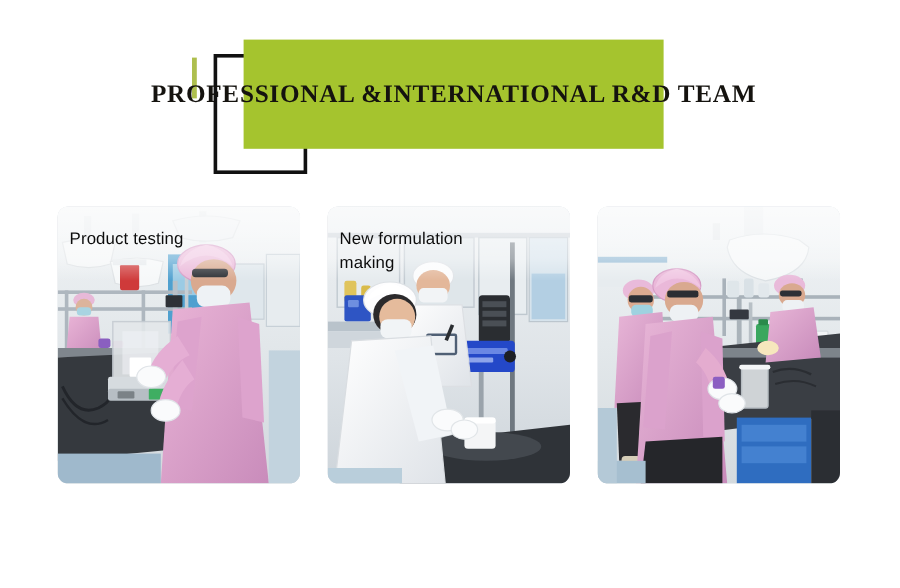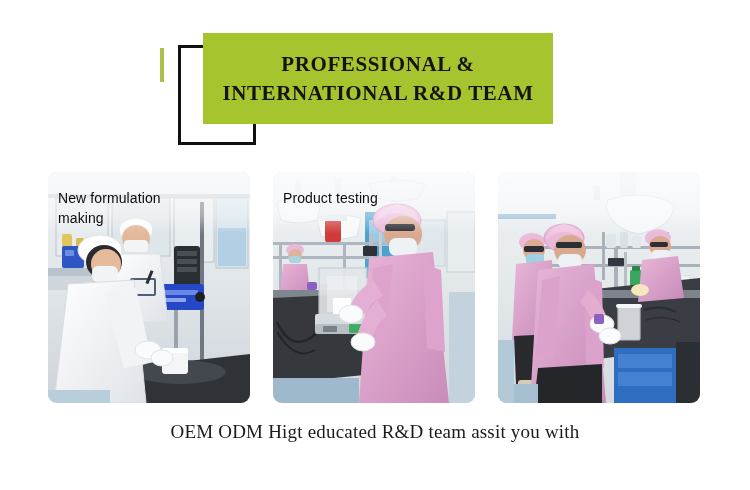--- a/index.html
+++ b/index.html
@@ -40,21 +40,21 @@
     background: transparent;
   }
   .title-box {
     position: absolute;
     left: 203px;
     top: 33px;
     width: 350px;
     height: 91px;
     background: #a5c42e;
     display: flex;
-    flex-direction: column;
+    flex-direction: row;
     align-items: center;
     justify-content: center;
   }
   .title-line {
     font-family: "Liberation Serif", serif;
     font-weight: bold;
     font-size: 21px;
     color: #15130f;
     letter-spacing: 0.6px;
     line-height: 1.34;
@@ -129,20 +129,112 @@
     <div class="title-line">PROFESSIONAL &amp;</div>
     <div class="title-line">INTERNATIONAL R&amp;D TEAM</div>
   </div>
 </div>
 
 <div class="panels">
 
   <div class="panel">
     <svg width="202" height="231" viewBox="0 0 202 231">
       <defs>
+        <linearGradient id="p2bg" x1="0" y1="0" x2="0" y2="1">
+          <stop offset="0" stop-color="#f0f3f5"></stop>
+          <stop offset="0.5" stop-color="#e2e7ea"></stop>
+          <stop offset="1" stop-color="#d2d8dd"></stop>
+        </linearGradient>
+        <linearGradient id="p2pink" x1="0" y1="0" x2="1" y2="1">
+          <stop offset="0" stop-color="#e9b4d6"></stop>
+          <stop offset="1" stop-color="#c98cbb"></stop>
+        </linearGradient>
+      </defs>
+      <rect x="0" y="0" width="202" height="231" fill="url(#p2bg)"></rect>
+
+      <rect x="0" y="0" width="202" height="18" fill="#eef1f3"></rect>
+
+      <rect x="22" y="8" width="6" height="22" fill="#e4e8eb"></rect>
+      <path d="M4 30 Q26 24 48 30 L44 48 Q26 54 8 48 Z" fill="#f4f6f7" stroke="#dde1e4" stroke-width="1"></path>
+      <rect x="62" y="6" width="6" height="18" fill="#e4e8eb"></rect>
+      <path d="M44 46 Q66 40 88 46 L84 64 Q66 70 48 64 Z" fill="#f6f8f9" stroke="#dde1e4" stroke-width="1"></path>
+      <rect x="118" y="4" width="6" height="26" fill="#e1e5e8"></rect>
+      <path d="M96 12 Q124 4 152 12 L146 26 Q124 32 102 26 Z" fill="#eceff2" stroke="#dde1e4" stroke-width="1"></path>
+
+      <rect x="120" y="48" width="52" height="46" fill="#dfe7ec" stroke="#c7d0d7" stroke-width="1"></rect>
+      <rect x="174" y="40" width="28" height="60" fill="#e7ecef" stroke="#c7d0d7" stroke-width="1"></rect>
+
+      <rect x="92" y="40" width="32" height="66" fill="#4fa0cf"></rect>
+      <rect x="96" y="48" width="24" height="26" fill="#9bcbe4"></rect>
+
+      <rect x="52" y="48" width="16" height="22" rx="2" fill="#cf3a3a"></rect>
+      <rect x="46" y="44" width="28" height="5" fill="#e6eaed"></rect>
+
+      <rect x="0" y="70" width="112" height="3" fill="#aeb7bf"></rect>
+      <rect x="0" y="84" width="112" height="3" fill="#aeb7bf"></rect>
+      <rect x="6" y="70" width="3" height="48" fill="#aeb7bf"></rect>
+      <rect x="70" y="70" width="3" height="48" fill="#aeb7bf"></rect>
+
+      <g>
+        <ellipse cx="22" cy="78" rx="9" ry="6" fill="#e8b9d8"></ellipse>
+        <ellipse cx="22" cy="84" rx="7" ry="7" fill="#dcb49c"></ellipse>
+        <rect x="16" y="84" width="12" height="7" rx="3" fill="#a9d4e2"></rect>
+        <path d="M10 92 L34 92 L37 124 L7 124 Z" fill="url(#p2pink)"></path>
+      </g>
+
+      <rect x="0" y="118" width="122" height="8" fill="#7f868d"></rect>
+      <path d="M0 126 L122 120 L122 200 L0 212 Z" fill="#35393e"></path>
+
+      <rect x="34" y="110" width="10" height="8" rx="2" fill="#8a5fc0"></rect>
+      <rect x="46" y="112" width="9" height="6" rx="2" fill="#d898c9"></rect>
+
+      <path d="M4 150 Q16 176 34 168 Q50 160 44 146" stroke="#22252a" stroke-width="2.4" fill="none"></path>
+      <path d="M4 160 Q22 190 42 178" stroke="#22252a" stroke-width="2" fill="none"></path>
+
+      <rect x="46" y="96" width="48" height="48" fill="#e3e7ea" opacity="0.9" stroke="#c5ccd2" stroke-width="1.2"></rect>
+      <rect x="54" y="104" width="30" height="36" fill="#f0f3f5" opacity="0.55"></rect>
+      <rect x="42" y="142" width="58" height="18" rx="2" fill="#d6dbdf"></rect>
+      <rect x="42" y="152" width="58" height="10" rx="2" fill="#b7bec4"></rect>
+      <rect x="50" y="154" width="14" height="6" rx="1" fill="#7b8287"></rect>
+      <rect x="76" y="152" width="14" height="9" rx="1" fill="#3fae62"></rect>
+      <rect x="60" y="126" width="18" height="16" rx="1" fill="#ffffff"></rect>
+
+      <rect x="96" y="62" width="4" height="58" fill="#b9c1c8"></rect>
+      <rect x="106" y="58" width="3" height="62" fill="#c6ced4"></rect>
+      <rect x="90" y="74" width="14" height="10" rx="1" fill="#2e3237"></rect>
+      <rect x="100" y="96" width="8" height="22" rx="2" fill="#3fa85f"></rect>
+
+      <g>
+        <ellipse cx="124" cy="48" rx="24" ry="16" fill="#eab8d9" stroke="#d69cc6" stroke-width="1"></ellipse>
+        <path d="M102 50 Q124 32 146 50 Q142 36 124 32 Q106 36 102 50 Z" fill="#f0c6e2"></path>
+        <ellipse cx="130" cy="62" rx="19" ry="18" fill="#d9a98f"></ellipse>
+        <rect x="112" y="52" width="30" height="7" rx="3" fill="#2b2e33"></rect>
+        <rect x="116" y="66" width="28" height="18" rx="7" fill="#eef2f5"></rect>
+        <path d="M96 86 L160 80 L176 231 L86 231 Z" fill="url(#p2pink)"></path>
+        <path d="M100 96 L120 92 L112 170 L94 168 Z" fill="#dda3cd"></path>
+        <path d="M150 92 L168 98 L172 180 L154 176 Z" fill="#dda3cd"></path>
+
+        <path d="M100 108 Q80 122 76 138 L88 148 Q96 130 110 124 Z" fill="#e5aed4"></path>
+        <ellipse cx="78" cy="142" rx="12" ry="9" fill="#fafbfc" stroke="#e0e4e8" stroke-width="1"></ellipse>
+        <path d="M104 128 Q86 150 84 166 L98 172 Q102 152 114 144 Z" fill="#e5aed4"></path>
+        <ellipse cx="90" cy="170" rx="12" ry="9" fill="#fafbfc" stroke="#e0e4e8" stroke-width="1"></ellipse>
+      </g>
+
+      <rect x="0" y="206" width="86" height="25" fill="#9fb9cc"></rect>
+      <rect x="176" y="120" width="26" height="111" fill="#c2d3de"></rect>
+    </svg>
+    <div class="panel-haze"></div>
+    <div class="panel-label">
+      <div>Product testing</div>
+    </div>
+  </div>
+
+  <div class="panel">
+    <svg width="202" height="231" viewBox="0 0 202 231">
+      <defs>
         <linearGradient id="p1bg" x1="0" y1="0" x2="0" y2="1">
           <stop offset="0" stop-color="#eef1f3"></stop>
           <stop offset="0.55" stop-color="#dfe4e8"></stop>
           <stop offset="1" stop-color="#cdd4da"></stop>
         </linearGradient>
         <linearGradient id="p1coat" x1="0" y1="0" x2="1" y2="1">
           <stop offset="0" stop-color="#ffffff"></stop>
           <stop offset="1" stop-color="#dfe3e8"></stop>
         </linearGradient>
       </defs>
@@ -216,112 +308,20 @@
     <div class="panel-haze"></div>
     <div class="panel-label">
       <div>New formulation</div>
       <div>making</div>
     </div>
   </div>
 
   <div class="panel">
     <svg width="202" height="231" viewBox="0 0 202 231">
       <defs>
-        <linearGradient id="p2bg" x1="0" y1="0" x2="0" y2="1">
-          <stop offset="0" stop-color="#f0f3f5"></stop>
-          <stop offset="0.5" stop-color="#e2e7ea"></stop>
-          <stop offset="1" stop-color="#d2d8dd"></stop>
-        </linearGradient>
-        <linearGradient id="p2pink" x1="0" y1="0" x2="1" y2="1">
-          <stop offset="0" stop-color="#e9b4d6"></stop>
-          <stop offset="1" stop-color="#c98cbb"></stop>
-        </linearGradient>
-      </defs>
-      <rect x="0" y="0" width="202" height="231" fill="url(#p2bg)"></rect>
-
-      <rect x="0" y="0" width="202" height="18" fill="#eef1f3"></rect>
-
-      <rect x="22" y="8" width="6" height="22" fill="#e4e8eb"></rect>
-      <path d="M4 30 Q26 24 48 30 L44 48 Q26 54 8 48 Z" fill="#f4f6f7" stroke="#dde1e4" stroke-width="1"></path>
-      <rect x="62" y="6" width="6" height="18" fill="#e4e8eb"></rect>
-      <path d="M44 46 Q66 40 88 46 L84 64 Q66 70 48 64 Z" fill="#f6f8f9" stroke="#dde1e4" stroke-width="1"></path>
-      <rect x="118" y="4" width="6" height="26" fill="#e1e5e8"></rect>
-      <path d="M96 12 Q124 4 152 12 L146 26 Q124 32 102 26 Z" fill="#eceff2" stroke="#dde1e4" stroke-width="1"></path>
-
-      <rect x="120" y="48" width="52" height="46" fill="#dfe7ec" stroke="#c7d0d7" stroke-width="1"></rect>
-      <rect x="174" y="40" width="28" height="60" fill="#e7ecef" stroke="#c7d0d7" stroke-width="1"></rect>
-
-      <rect x="92" y="40" width="32" height="66" fill="#4fa0cf"></rect>
-      <rect x="96" y="48" width="24" height="26" fill="#9bcbe4"></rect>
-
-      <rect x="52" y="48" width="16" height="22" rx="2" fill="#cf3a3a"></rect>
-      <rect x="46" y="44" width="28" height="5" fill="#e6eaed"></rect>
-
-      <rect x="0" y="70" width="112" height="3" fill="#aeb7bf"></rect>
-      <rect x="0" y="84" width="112" height="3" fill="#aeb7bf"></rect>
-      <rect x="6" y="70" width="3" height="48" fill="#aeb7bf"></rect>
-      <rect x="70" y="70" width="3" height="48" fill="#aeb7bf"></rect>
-
-      <g>
-        <ellipse cx="22" cy="78" rx="9" ry="6" fill="#e8b9d8"></ellipse>
-        <ellipse cx="22" cy="84" rx="7" ry="7" fill="#dcb49c"></ellipse>
-        <rect x="16" y="84" width="12" height="7" rx="3" fill="#a9d4e2"></rect>
-        <path d="M10 92 L34 92 L37 124 L7 124 Z" fill="url(#p2pink)"></path>
-      </g>
-
-      <rect x="0" y="118" width="122" height="8" fill="#7f868d"></rect>
-      <path d="M0 126 L122 120 L122 200 L0 212 Z" fill="#35393e"></path>
-
-      <rect x="34" y="110" width="10" height="8" rx="2" fill="#8a5fc0"></rect>
-      <rect x="46" y="112" width="9" height="6" rx="2" fill="#d898c9"></rect>
-
-      <path d="M4 150 Q16 176 34 168 Q50 160 44 146" stroke="#22252a" stroke-width="2.4" fill="none"></path>
-      <path d="M4 160 Q22 190 42 178" stroke="#22252a" stroke-width="2" fill="none"></path>
-
-      <rect x="46" y="96" width="48" height="48" fill="#e3e7ea" opacity="0.9" stroke="#c5ccd2" stroke-width="1.2"></rect>
-      <rect x="54" y="104" width="30" height="36" fill="#f0f3f5" opacity="0.55"></rect>
-      <rect x="42" y="142" width="58" height="18" rx="2" fill="#d6dbdf"></rect>
-      <rect x="42" y="152" width="58" height="10" rx="2" fill="#b7bec4"></rect>
-      <rect x="50" y="154" width="14" height="6" rx="1" fill="#7b8287"></rect>
-      <rect x="76" y="152" width="14" height="9" rx="1" fill="#3fae62"></rect>
-      <rect x="60" y="126" width="18" height="16" rx="1" fill="#ffffff"></rect>
-
-      <rect x="96" y="62" width="4" height="58" fill="#b9c1c8"></rect>
-      <rect x="106" y="58" width="3" height="62" fill="#c6ced4"></rect>
-      <rect x="90" y="74" width="14" height="10" rx="1" fill="#2e3237"></rect>
-      <rect x="100" y="96" width="8" height="22" rx="2" fill="#3fa85f"></rect>
-
-      <g>
-        <ellipse cx="124" cy="48" rx="24" ry="16" fill="#eab8d9" stroke="#d69cc6" stroke-width="1"></ellipse>
-        <path d="M102 50 Q124 32 146 50 Q142 36 124 32 Q106 36 102 50 Z" fill="#f0c6e2"></path>
-        <ellipse cx="130" cy="62" rx="19" ry="18" fill="#d9a98f"></ellipse>
-        <rect x="112" y="52" width="30" height="7" rx="3" fill="#2b2e33"></rect>
-        <rect x="116" y="66" width="28" height="18" rx="7" fill="#eef2f5"></rect>
-        <path d="M96 86 L160 80 L176 231 L86 231 Z" fill="url(#p2pink)"></path>
-        <path d="M100 96 L120 92 L112 170 L94 168 Z" fill="#dda3cd"></path>
-        <path d="M150 92 L168 98 L172 180 L154 176 Z" fill="#dda3cd"></path>
-
-        <path d="M100 108 Q80 122 76 138 L88 148 Q96 130 110 124 Z" fill="#e5aed4"></path>
-        <ellipse cx="78" cy="142" rx="12" ry="9" fill="#fafbfc" stroke="#e0e4e8" stroke-width="1"></ellipse>
-        <path d="M104 128 Q86 150 84 166 L98 172 Q102 152 114 144 Z" fill="#e5aed4"></path>
-        <ellipse cx="90" cy="170" rx="12" ry="9" fill="#fafbfc" stroke="#e0e4e8" stroke-width="1"></ellipse>
-      </g>
-
-      <rect x="0" y="206" width="86" height="25" fill="#9fb9cc"></rect>
-      <rect x="176" y="120" width="26" height="111" fill="#c2d3de"></rect>
-    </svg>
-    <div class="panel-haze"></div>
-    <div class="panel-label">
-      <div>Product testing</div>
-    </div>
-  </div>
-
-  <div class="panel">
-    <svg width="202" height="231" viewBox="0 0 202 231">
-      <defs>
         <linearGradient id="p3bg" x1="0" y1="0" x2="0" y2="1">
           <stop offset="0" stop-color="#f1f4f6"></stop>
           <stop offset="0.5" stop-color="#e3e8eb"></stop>
           <stop offset="1" stop-color="#d4dade"></stop>
         </linearGradient>
         <linearGradient id="p3pink" x1="0" y1="0" x2="1" y2="1">
           <stop offset="0" stop-color="#e8b6d7"></stop>
           <stop offset="1" stop-color="#c78aba"></stop>
         </linearGradient>
       </defs>
@@ -408,14 +408,13 @@
 
       <rect x="0" y="212" width="40" height="19" fill="#a6bfd0"></rect>
       <rect x="0" y="168" width="16" height="63" fill="#b4c9d7"></rect>
     </svg>
     <div class="panel-haze"></div>
   </div>
 
 </div>
 
 <div class="caption">
-  <div class="caption-line">OEM ODM Higt educated R&amp;D team assit you with</div>
 </div>
 
 </body></html>

